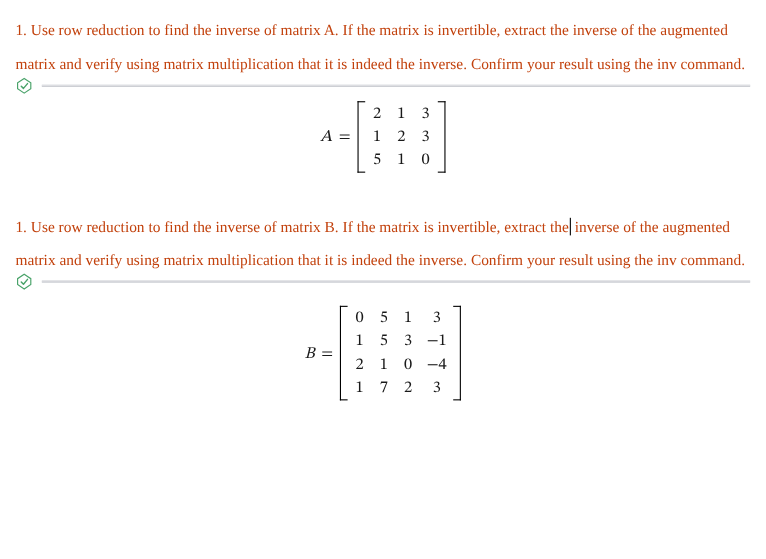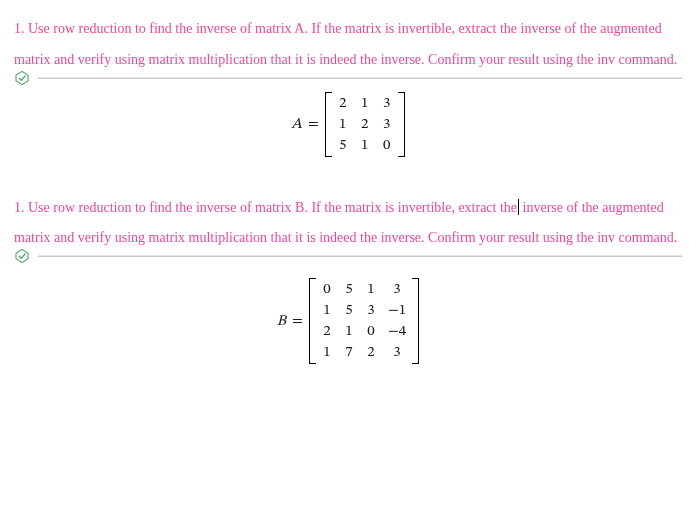--- a/index.html
+++ b/index.html
@@ -12,21 +12,21 @@
     overflow: hidden;
   }
   .page {
     padding: 14px 14px 0 14px;
     box-sizing: border-box;
     width: 696px;
   }
   .para {
     font-size: 14px;
     line-height: 2.2;
-    color: #ec4899;
+    color: #c2410c;
     margin: 0;
   }
   .check-row {
     display: flex;
     align-items: center;
     gap: 8px;
     margin-top: -6px;
     margin-bottom: 0;
   }
   .check {

